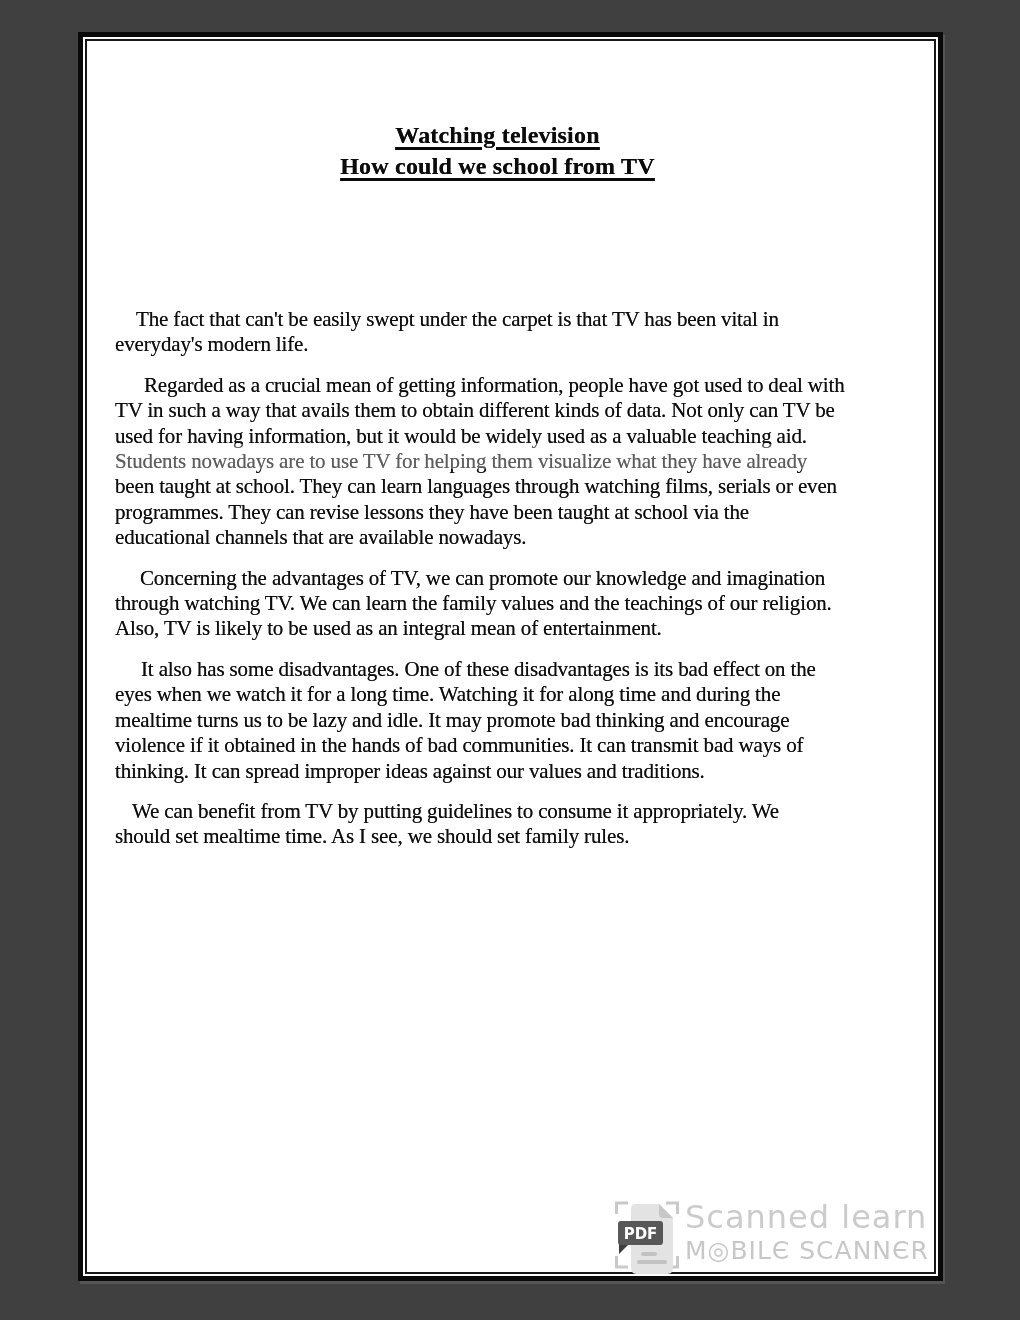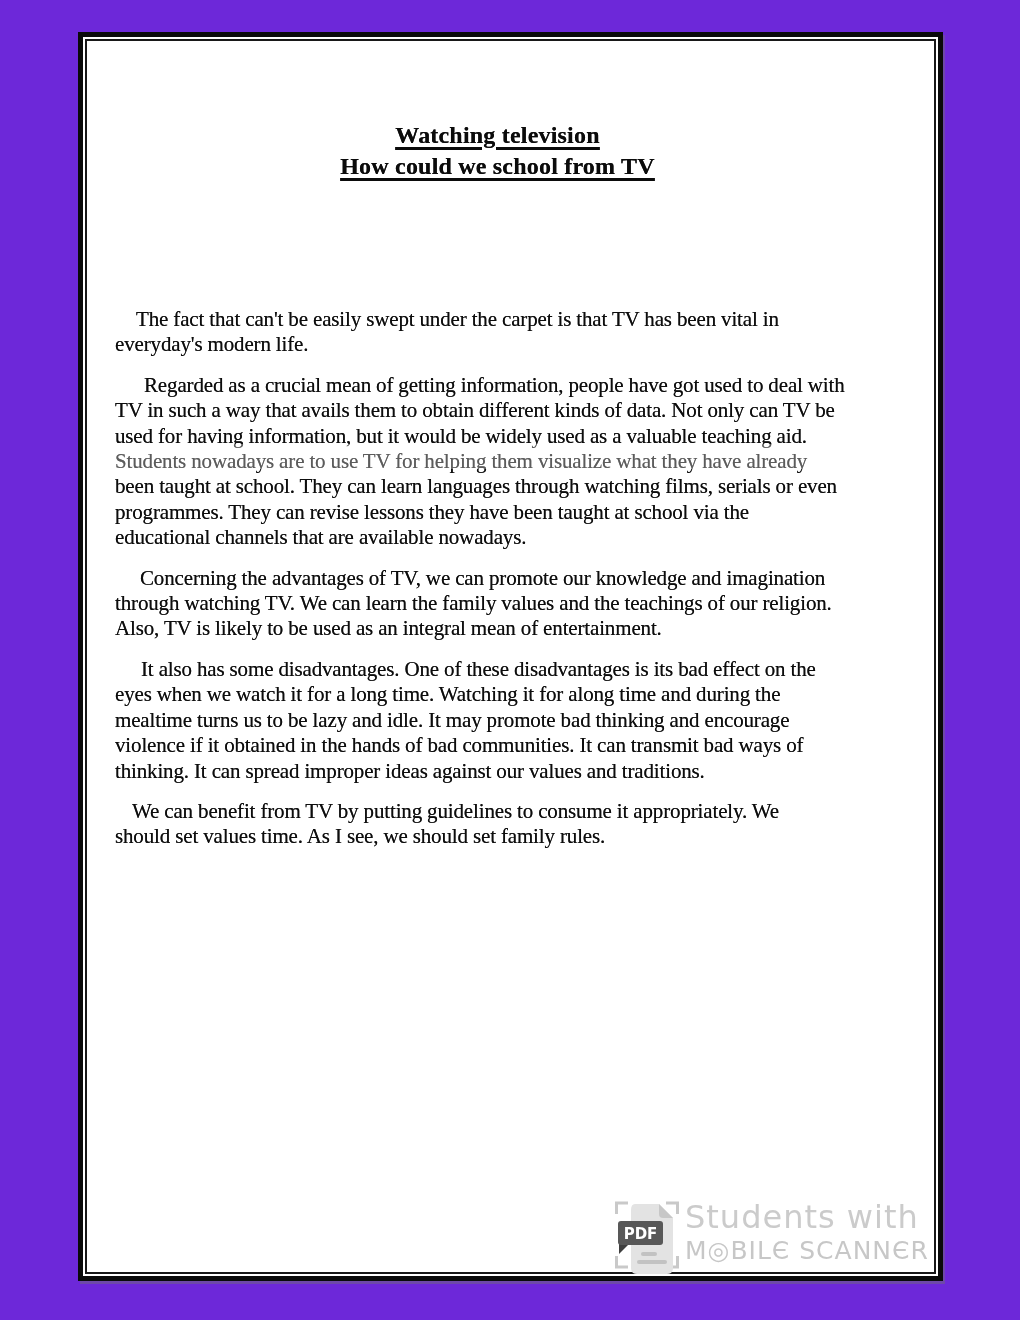--- a/index.html
+++ b/index.html
@@ -4,21 +4,21 @@
 <style>
   html, body {
     margin: 0;
     padding: 0;
     background: #ffffff;
   }
   .canvas {
     position: relative;
     width: 1020px;
     height: 1320px;
-    background: #6d28d9;
+    background: #404040;
     overflow: hidden;
     font-family: "Liberation Serif", "DejaVu Serif", serif;
     color: #0e0e0e;
   }
   
   .frame {
     position: absolute;
     left: 78px;
     top: 32px;
     width: 865px;
@@ -148,21 +148,21 @@
 educational channels that are available nowadays.</p>
       <p class="p3">Concerning the advantages of TV, we can promote our knowledge and imagination
 through watching TV. We can learn the family values and the teachings of our religion.
 Also, TV is likely to be used as an integral mean of entertainment.</p>
       <p class="p4">It also has some disadvantages. One of these disadvantages is its bad effect on the
 eyes when we watch it for a long time. Watching it for along time and during the
 mealtime turns us to be lazy and idle. It may promote bad thinking and encourage
 violence if it obtained in the hands of bad communities. It can transmit bad ways of
 thinking. It can spread improper ideas against our values and traditions.</p>
       <p class="p5">We can benefit from TV by putting guidelines to consume it appropriately. We
-should set values time. As I see, we should set family rules.</p>
+should set mealtime time. As I see, we should set family rules.</p>
     </div>
 
     <div class="fade-strip"></div>
 
     <div class="watermark">
       <svg class="wm-icon" width="70" height="78" viewBox="0 0 70 78" xmlns="http://www.w3.org/2000/svg">
 
         <g fill="none" stroke="#c9c9c9" stroke-width="3">
           <path d="M1.5 14 V3 H13"></path>
           <path d="M51 3 H62.5 V14"></path>
@@ -173,17 +173,17 @@
         <path d="M20 4 H44 L58 18 V68 Q58 74 52 74 H22 Q16 74 16 68 V10 Q16 4 20 4 Z" fill="#e3e3e3"></path>
         <path d="M44 4 L58 18 H48 Q44 18 44 14 Z" fill="#c7c7c7"></path>
 
         <rect x="26" y="52" width="16" height="4" rx="2" fill="#c2c2c2"></rect>
         <rect x="22" y="60" width="30" height="4" rx="2" fill="#c2c2c2"></rect>
 
         <path d="M4 44 V54 L14 44 Z" fill="#3f3f3f"></path>
         <rect x="3" y="21" width="45" height="24" rx="3" fill="#585858"></rect>
         <text x="25.5" y="38.5" text-anchor="middle" font-family="DejaVu Sans, sans-serif" font-size="15" font-weight="bold" fill="#ffffff">PDF</text>
       </svg>
-      <div class="wm-text-1">Students with</div>
+      <div class="wm-text-1">Scanned learn</div>
       <div class="wm-text-2">M◎BILЄ SCANNЄR</div>
     </div>
   </div>
 </div>
 
 </body></html>

